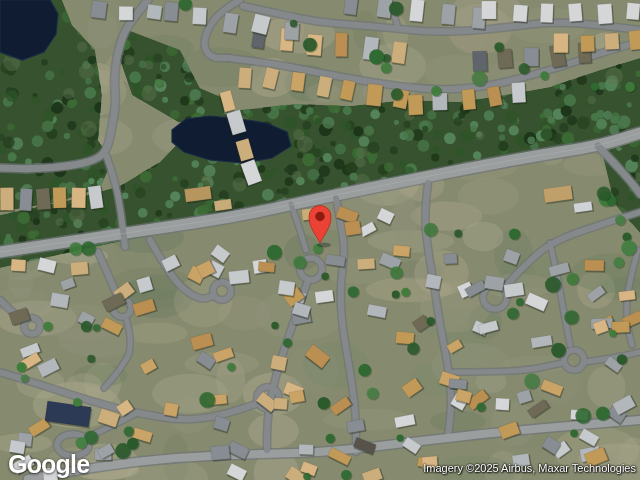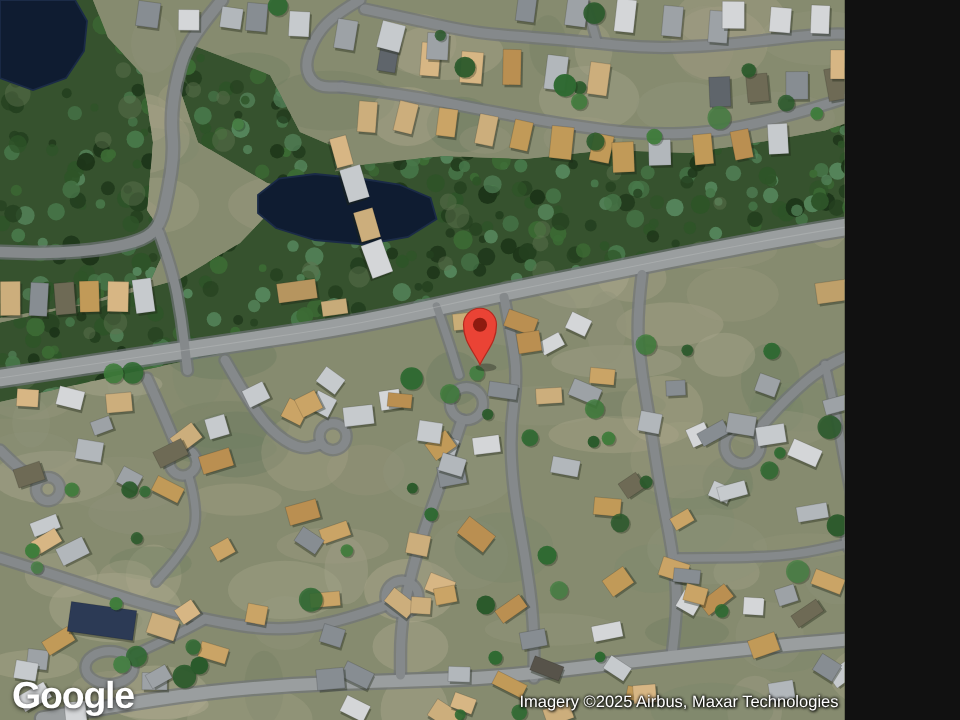--- a/index.html
+++ b/index.html
@@ -1,17 +1,17 @@
 <!DOCTYPE html>
 <html><head>
 <meta charset="utf-8">
 <style>
   html,body{margin:0;padding:0;background:#111;}
   .stage{
-    position:relative;width:563px;height:480px;overflow:hidden;
+    position:relative;width:640px;height:480px;overflow:hidden;
     background:#868b6f;font-family:"Liberation Sans",sans-serif;cursor:grab;
   }
   #map-svg{position:absolute;left:0;top:0;display:block;}
   .logo{
     position:absolute;left:8px;bottom:3px;color:#fff;
     font-size:25px;font-weight:bold;letter-spacing:-0.8px;line-height:1;
     text-shadow:0 1px 3px rgba(0,0,0,.55),0 0 2px rgba(0,0,0,.4);
     user-select:none;
   }
   .attr{

